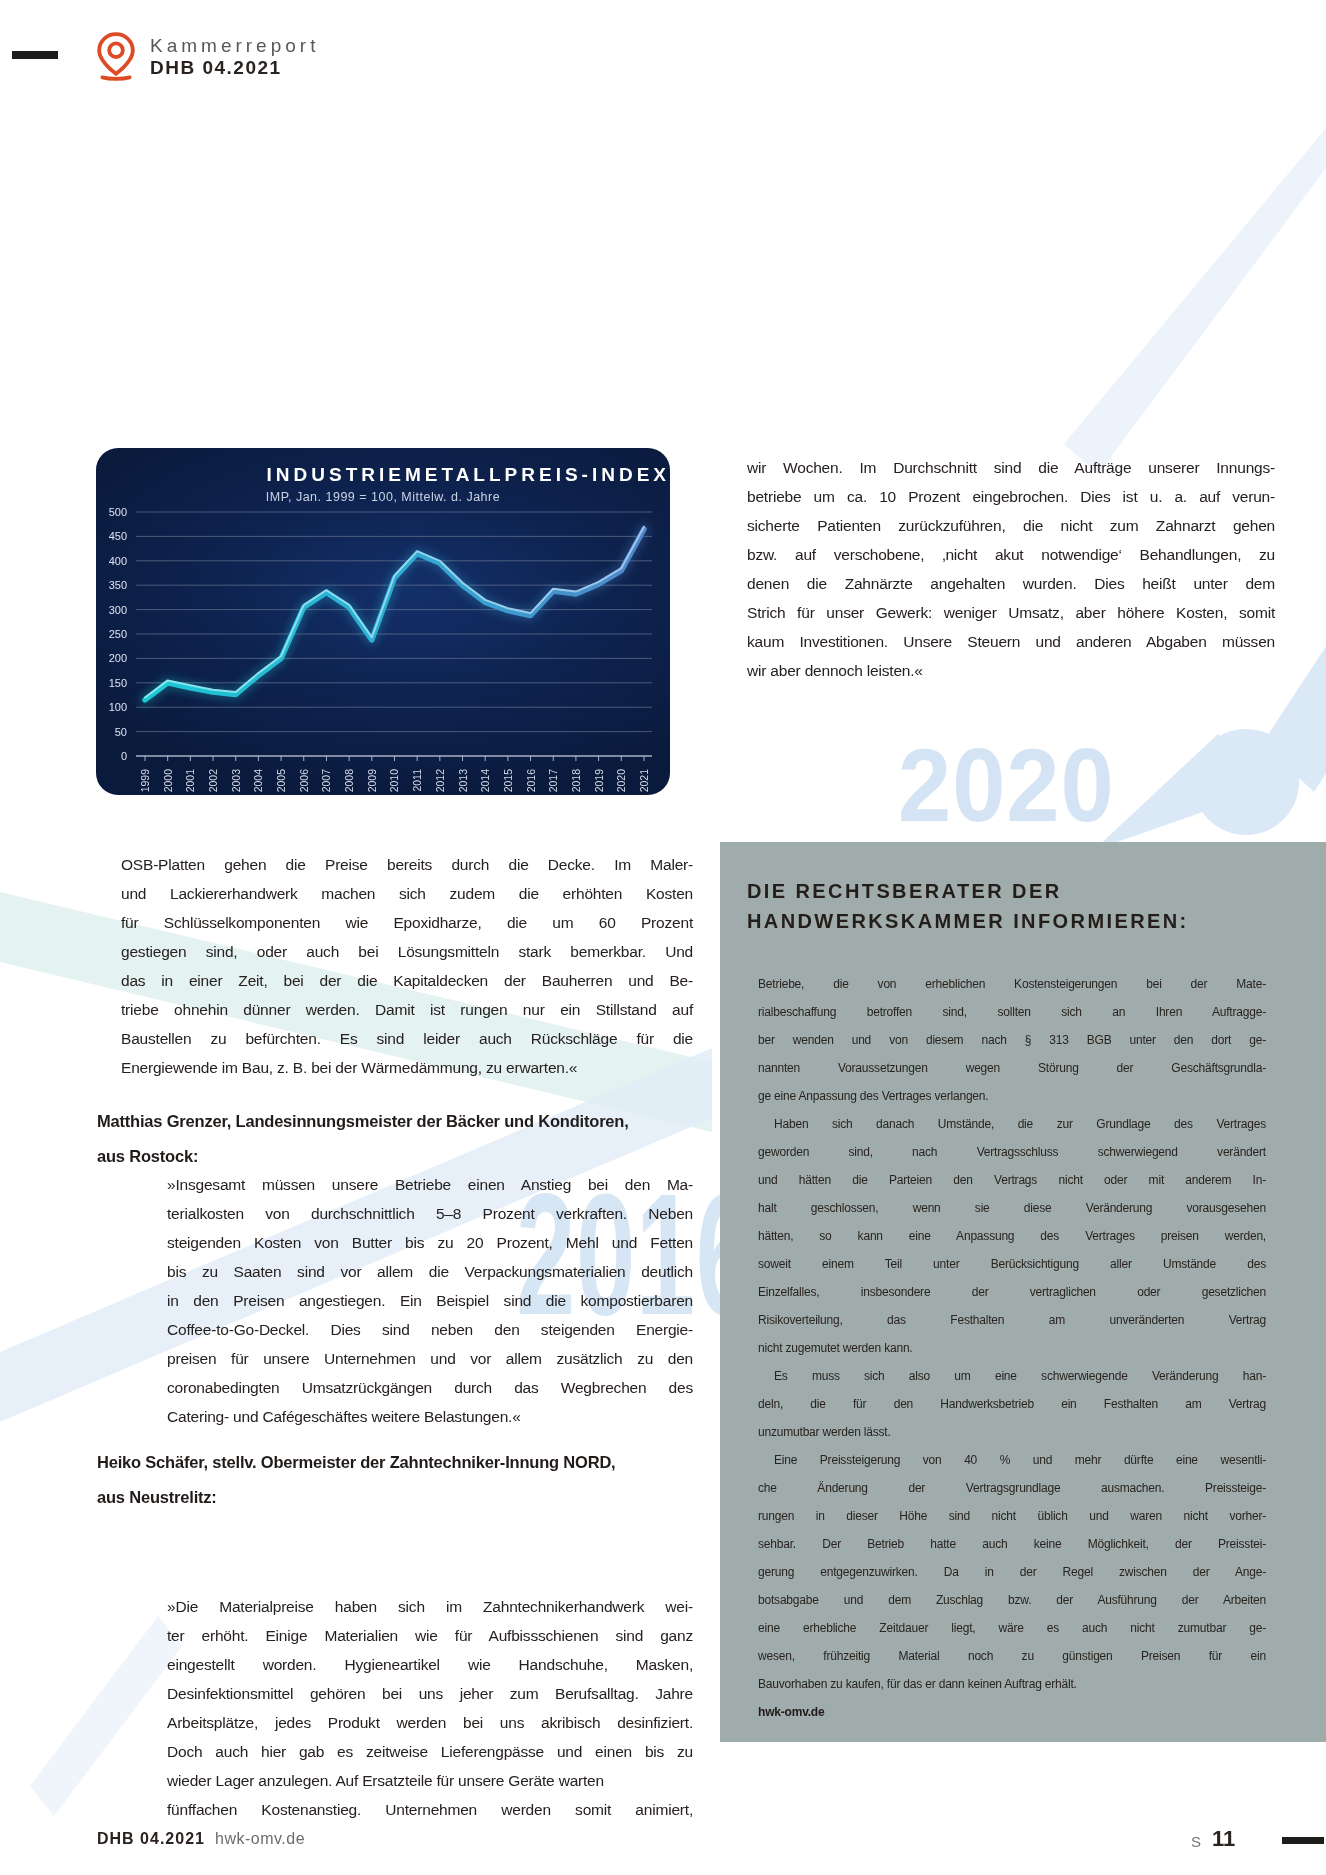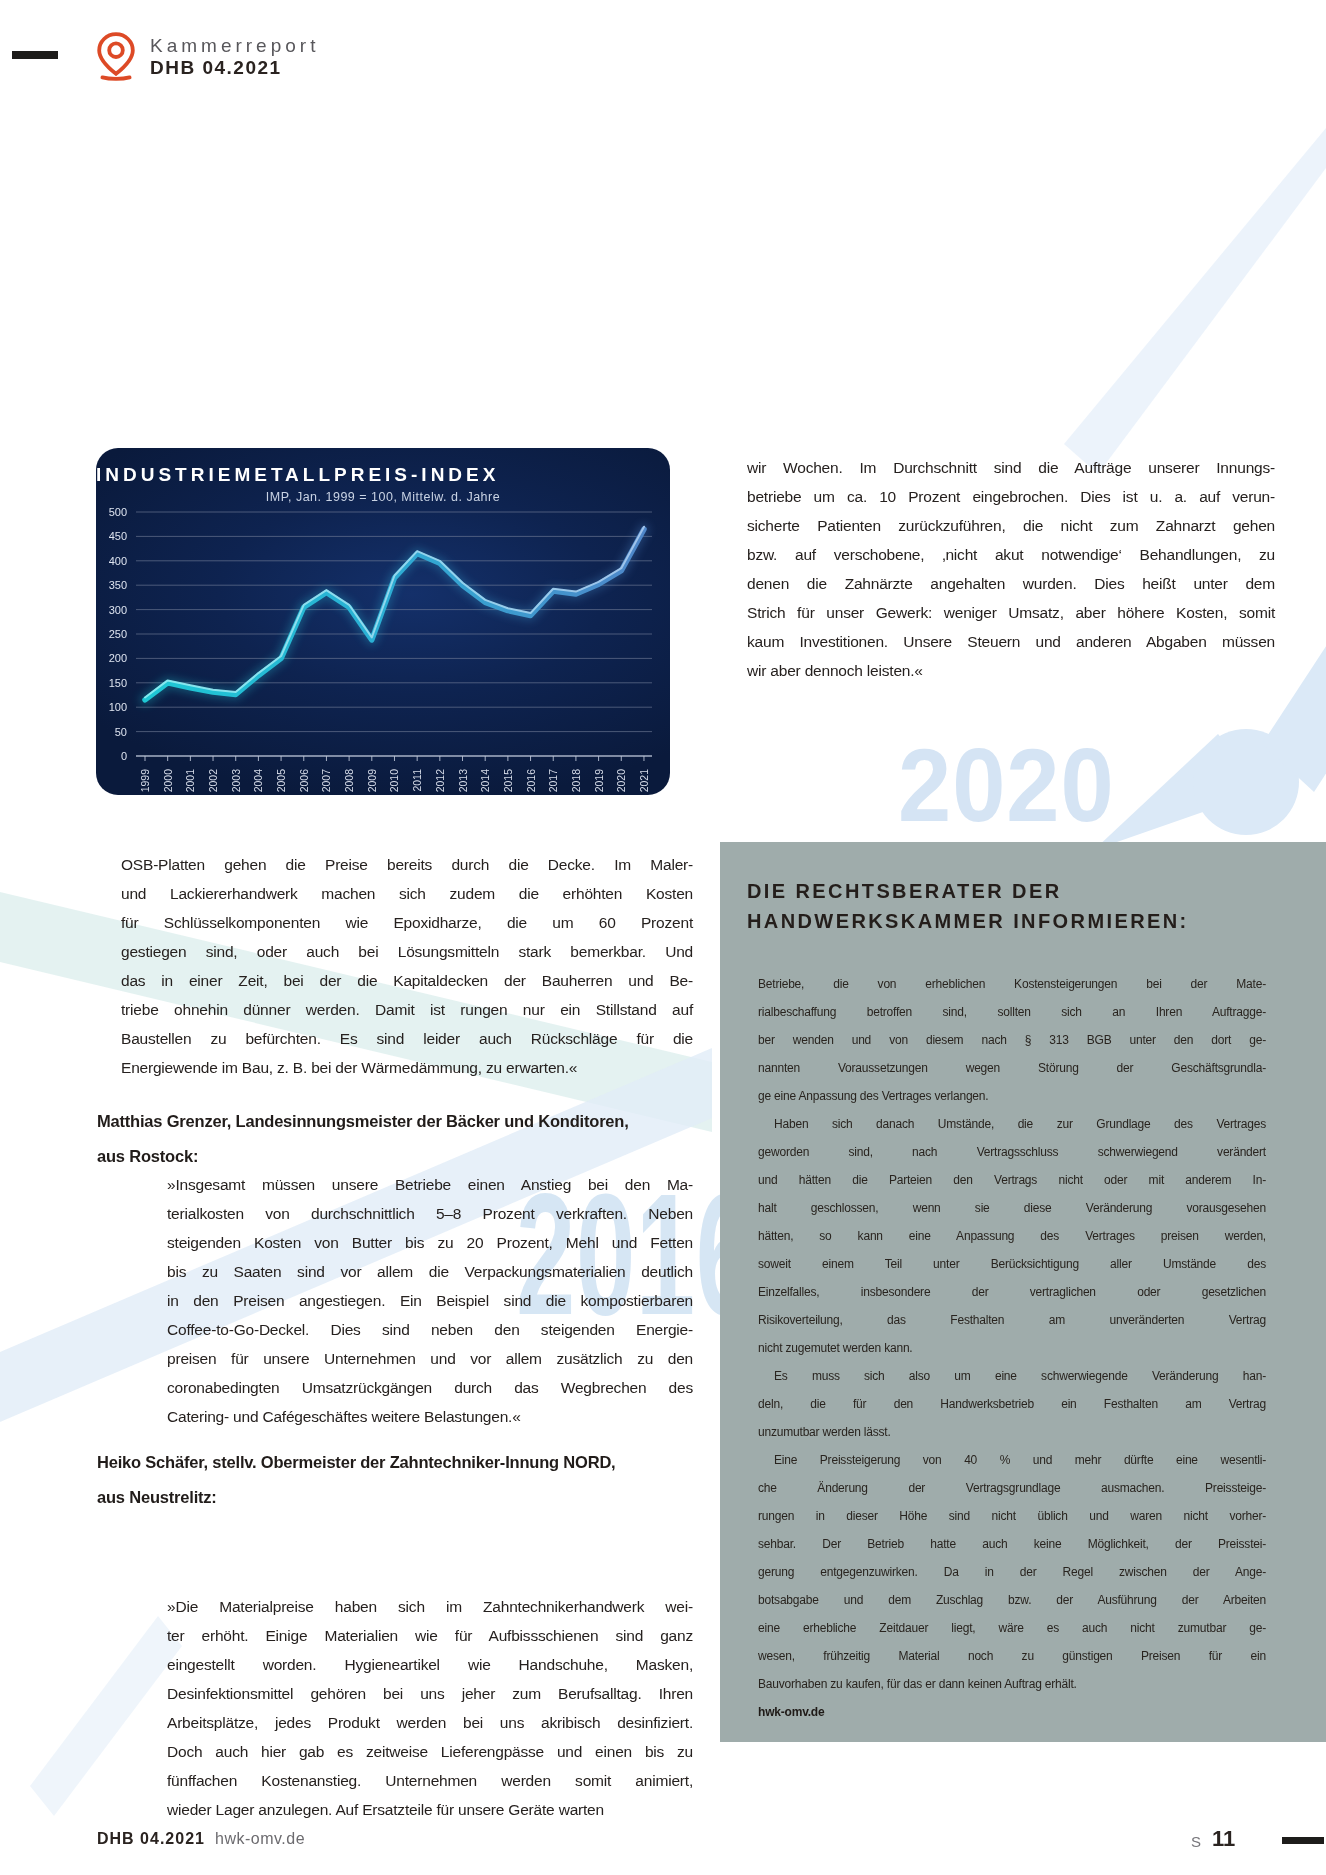--- a/index.html
+++ b/index.html
@@ -12,21 +12,21 @@
              font-family:"Liberation Sans",sans-serif;letter-spacing:1px;}
   .wm-2020{left:898px;top:733px;font-size:104px;color:#d5e4f4;transform:scaleX(.92);transform-origin:left top;}
   .wm-2016{left:516px;top:1168px;font-size:172px;color:#c9def1;opacity:.75;transform:scaleX(.62);transform-origin:left top;}
   
   .topbar{left:12px;top:51px;width:46px;height:8px;background:#1d1c1a;}
   .brand{left:150px;top:35px;font-size:19px;letter-spacing:4px;color:#58575b;}
   .issue{left:150px;top:57px;font-size:19px;font-weight:bold;letter-spacing:1.5px;color:#2a2320;}
   
   .chartbox{left:96px;top:448px;width:574px;height:347px;border-radius:22px;z-index:1;
             background:radial-gradient(ellipse 70% 60% at 55% 42%,#14306a 0%,#0e2350 48%,#0a1a3c 100%);}
-  .chart-title{position:absolute;left:0;top:16px;width:100%;text-align:left;color:#fff;
+  .chart-title{position:absolute;left:0;top:16px;width:100%;text-align:right;color:#fff;
                font-size:19px;font-weight:bold;letter-spacing:4px;}
   .chart-sub{position:absolute;left:0;top:42px;width:100%;text-align:center;color:#c9d3e4;font-size:12.5px;letter-spacing:.5px;}
   .chartbox svg{position:absolute;left:0;top:0;}
   
   .col{z-index:2;font-size:15.5px;line-height:29px;letter-spacing:-0.2px;}
   .tl{text-align:justify;text-align-last:justify;white-space:normal;}
   .tl-last{text-align-last:left;}
   .tl-indent{text-indent:16px;}
   .heading .tl{text-align:right;text-align-last:left;}
   .heading{font-weight:bold;line-height:35px;font-size:16.5px;letter-spacing:-0.2px;color:#211c1a;}
@@ -206,25 +206,25 @@
     </div>
 
   <div class="abs col heading" style="left:97px;top:1445px;width:598px;">
       <div class="tl">Heiko Schäfer, stellv. Obermeister der Zahntechniker-Innung NORD,</div>
       <div class="tl tl-last">aus Neustrelitz:</div>
     </div>
   <div class="abs col" style="left:167px;top:1592px;width:526px;">
       <div class="tl">»Die Materialpreise haben sich im Zahntechnikerhandwerk wei-</div>
       <div class="tl">ter erhöht. Einige Materialien wie für Aufbissschienen sind ganz</div>
       <div class="tl">eingestellt worden. Hygieneartikel wie Handschuhe, Masken,</div>
-      <div class="tl">Desinfektionsmittel gehören bei uns jeher zum Berufsalltag. Ihren</div>
+      <div class="tl">Desinfektionsmittel gehören bei uns jeher zum Berufsalltag. Jahre</div>
       <div class="tl">Arbeitsplätze, jedes Produkt werden bei uns akribisch desinfiziert.</div>
       <div class="tl">Doch auch hier gab es zeitweise Lieferengpässe und einen bis zu</div>
+      <div class="tl tl-last">wieder Lager anzulegen. Auf Ersatzteile für unsere Geräte warten</div>
       <div class="tl">fünffachen Kostenanstieg. Unternehmen werden somit animiert,</div>
-      <div class="tl tl-last">wieder Lager anzulegen. Auf Ersatzteile für unsere Geräte warten</div>
     </div>
 
   <div class="abs graybox">
     <div class="gb-head">
         <div class="tl">DIE RECHTSBERATER DER</div>
         <div class="tl tl-last">HANDWERKSKAMMER INFORMIEREN:</div>
       </div>
     <div class="gb-body">
       <div>
           <div class="tl">Betriebe, die von erheblichen Kostensteigerungen bei der Mate-</div>

